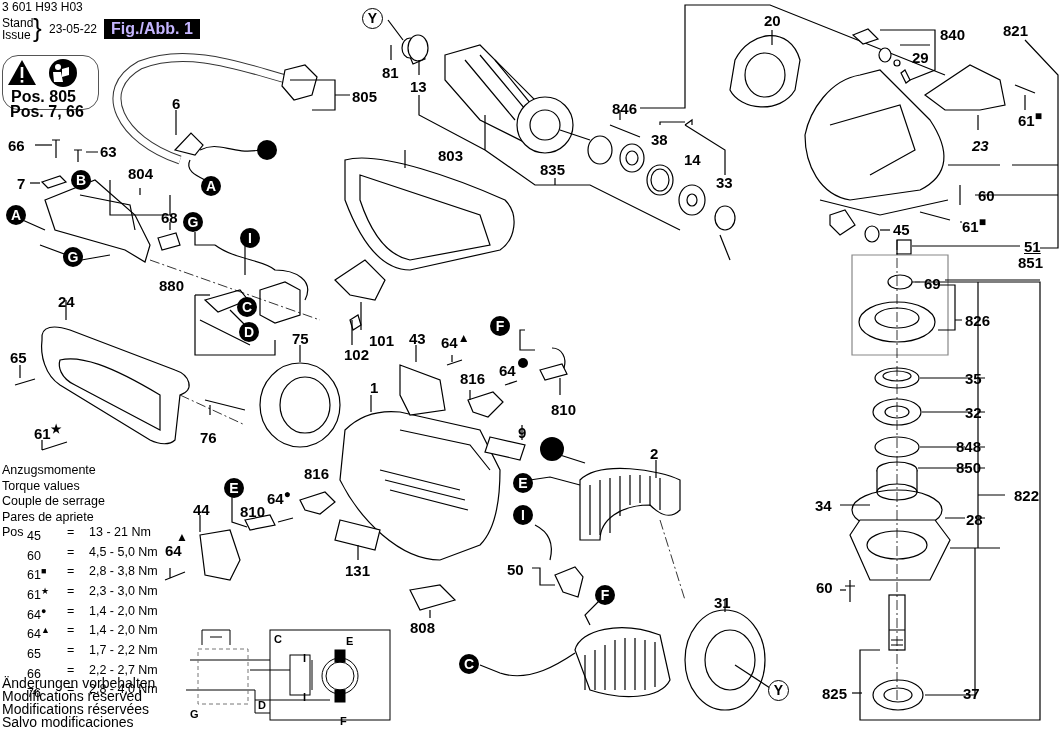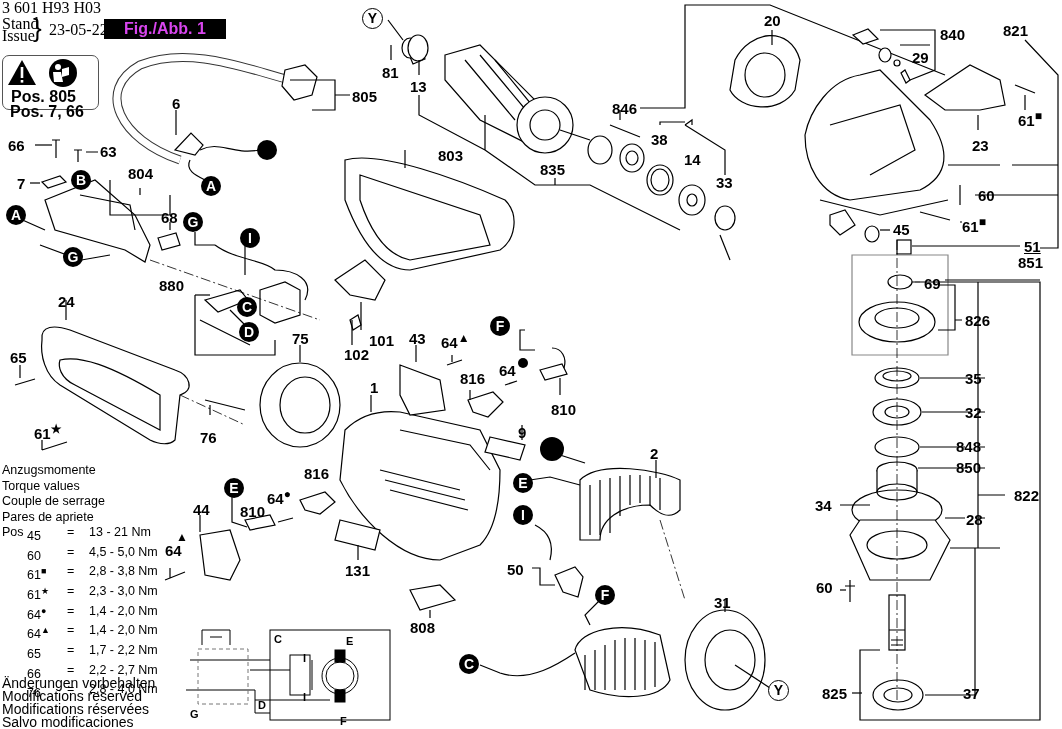--- a/index.html
+++ b/index.html
@@ -1,21 +1,21 @@
 <!DOCTYPE html>
 <html><head>
 <meta charset="utf-8">
 <style>
   html, body { margin:0; padding:0; background:#fff; }
   body { width:1062px; height:729px; position:relative; overflow:hidden;
          font-family:"Liberation Sans", sans-serif; color:#000; }
   .abs { position:absolute; }
-  .hdr { font-size:16px; line-height:13px;font-family:Liberation Serif, serif; }
-  .fig { background:#000; color:#d946ef; font-weight:bold; font-size:16px; padding:1px 20px; }
-  .warnbox { border:1.5px solid #555; border-radius:7px; background:#fff; }
+  .hdr { font-size:12px; line-height:13px; }
+  .fig { background:#000; color:#c4b5fd; font-weight:bold; font-size:16px; padding:1px 7px; }
+  .warnbox { border:1.5px solid #555; border-radius:16px; background:#fff; }
   .pos { font-weight:bold; font-size:16px; line-height:17px; }
   .lbl { font-weight:bold; font-size:15px; line-height:15px; white-space:nowrap; }
   .mk { font-size:12px; }
   .circ { width:20px; height:20px; border-radius:50%; background:#000; color:#fff;
           font-weight:bold; font-size:14px; text-align:center; line-height:20px; }
   .circ.dot { width:24px; height:24px; }
   .circ.open { background:#fff; color:#000; border:1.2px solid #000; width:19px; height:19px; line-height:19px; }
   .torque { font-size:12.5px; line-height:15.5px; }
   .torque .row { display:flex; white-space:nowrap; }
   .torque .c1 { width:40px; }
@@ -353,21 +353,21 @@
 <div class="abs lbl" style="left:540px;top:162px;">835</div>
 <div class="abs lbl" style="left:612px;top:101px;">846</div>
 <div class="abs lbl" style="left:651px;top:132px;">38</div>
 <div class="abs lbl" style="left:684px;top:152px;">14</div>
 <div class="abs lbl" style="left:716px;top:175px;">33</div>
 <div class="abs lbl" style="left:764px;top:13px;">20</div>
 <div class="abs lbl" style="left:940px;top:27px;">840</div>
 <div class="abs lbl" style="left:912px;top:50px;">29</div>
 <div class="abs lbl" style="left:1003px;top:23px;">821</div>
 <div class="abs lbl" style="left:1018px;top:109px;"><span>61</span><sup class="mk">■</sup></div>
-<div class="abs lbl" style="left:972px;top:138px;">23</div>
+<div class="abs lbl" style="left:972px;top:138px;font-style:italic;">23</div>
 <div class="abs lbl" style="left:978px;top:188px;">60</div>
 <div class="abs lbl" style="left:962px;top:215px;"><span>61</span><sup class="mk">■</sup></div>
 <div class="abs lbl" style="left:893px;top:222px;">45</div>
 <div class="abs lbl" style="left:1024px;top:239px;text-decoration:underline;">51</div>
 <div class="abs lbl" style="left:1018px;top:255px;">851</div>
 <div class="abs lbl" style="left:924px;top:276px;">69</div>
 <div class="abs lbl" style="left:965px;top:313px;">826</div>
 <div class="abs lbl" style="left:965px;top:371px;">35</div>
 <div class="abs lbl" style="left:965px;top:405px;">32</div>
 <div class="abs lbl" style="left:956px;top:439px;">848</div>

